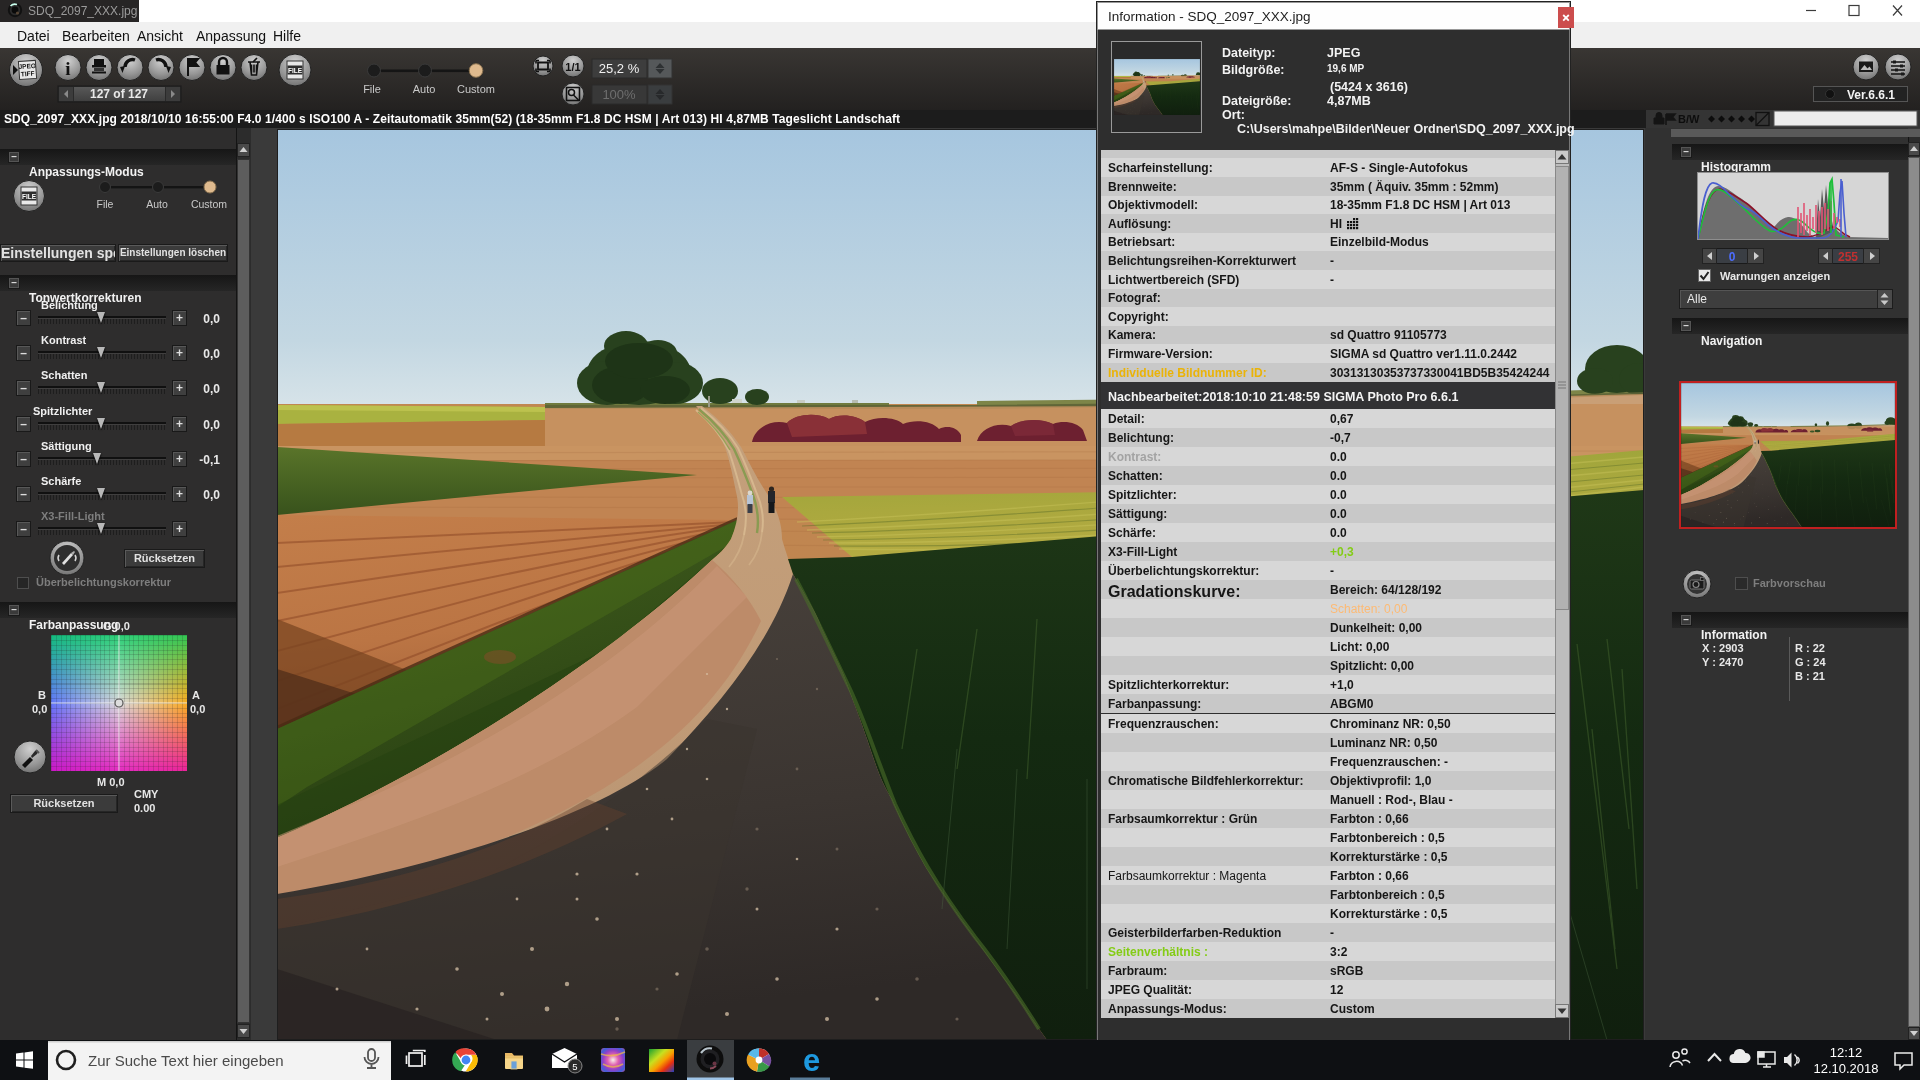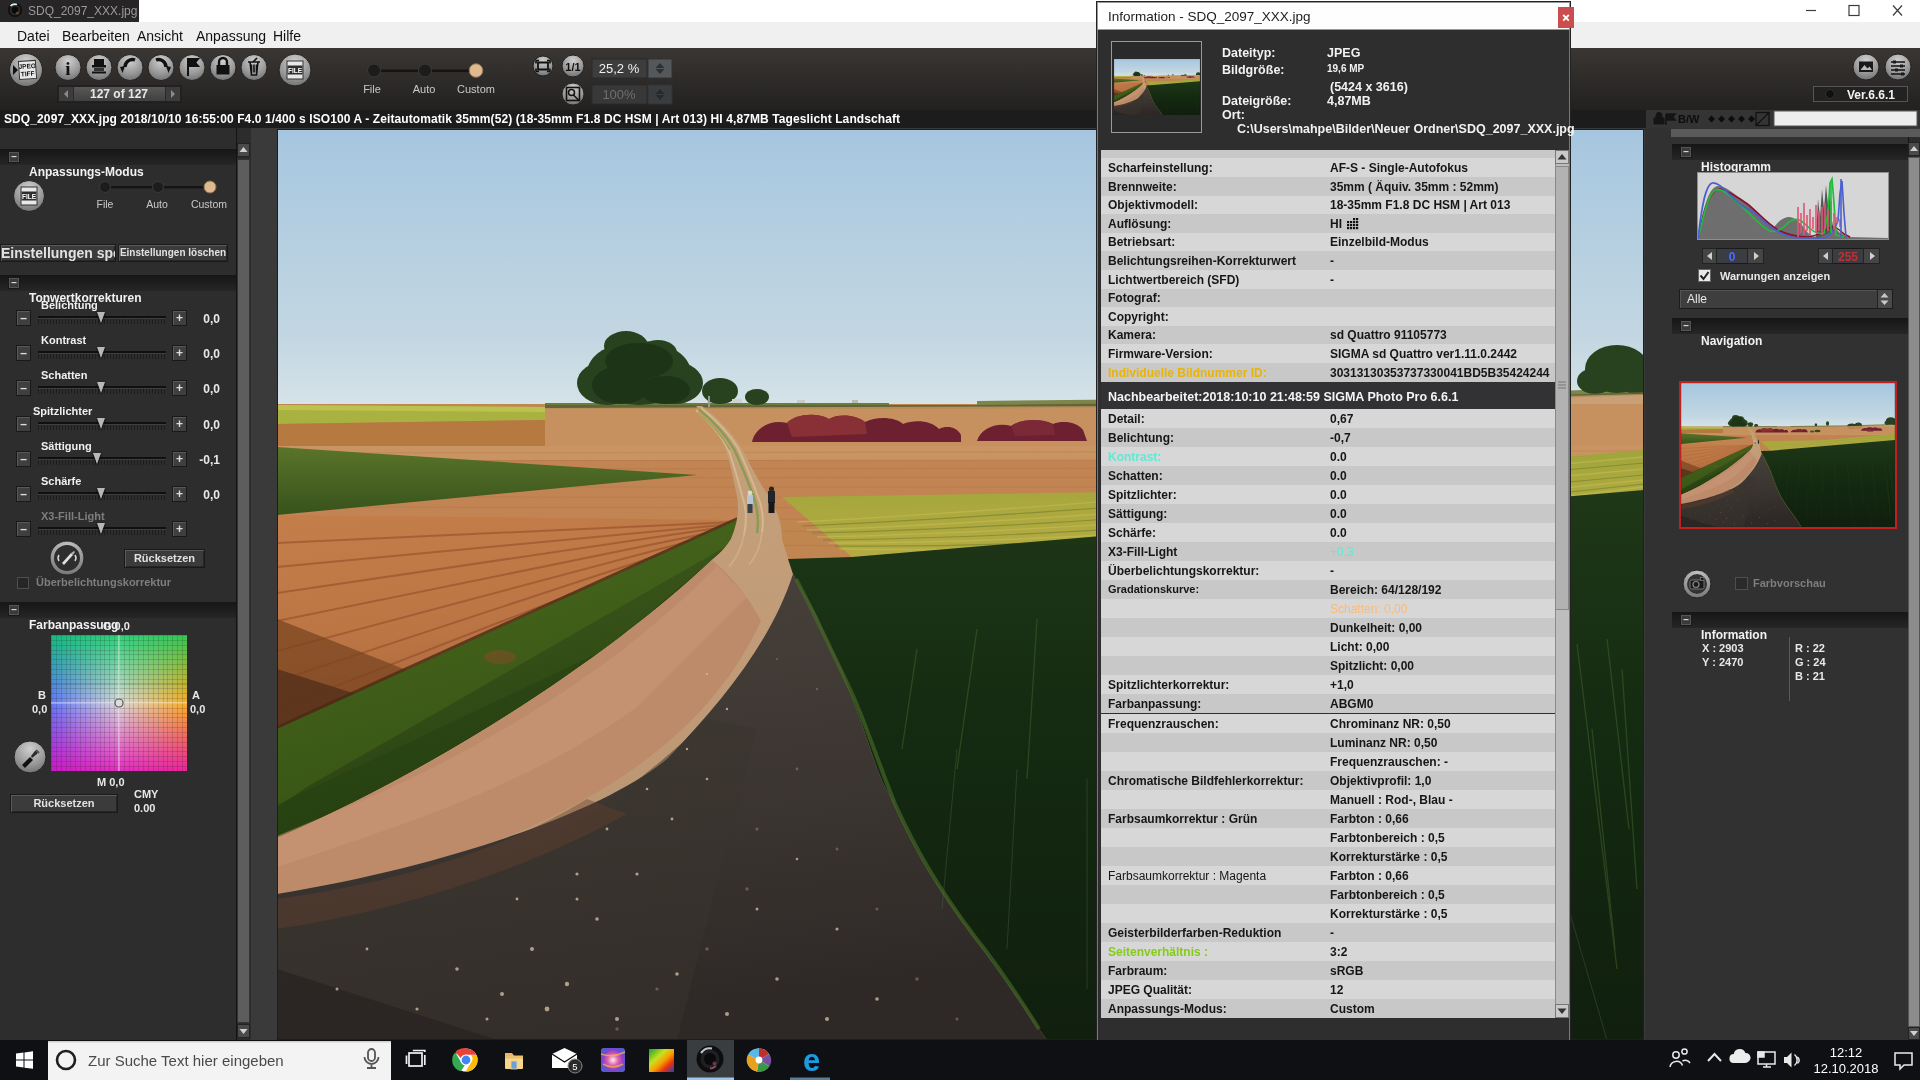--- a/index.html
+++ b/index.html
@@ -761,42 +761,42 @@
 <div style="position:absolute;left:1330px;top:365.5px;font-size:12px;font-weight:bold;color:#161616;white-space:nowrap">30313130353737330041BD5B35424244</div>
 <div style="position:absolute;left:1101px;top:382px;width:454px;height:27px;background:#323234"></div>
 <div style="position:absolute;left:1108px;top:390px;font-size:12.5px;font-weight:bold;color:#f4f4f4;white-space:nowrap">Nachbearbeitet:2018:10:10 21:48:59 SIGMA Photo Pro 6.6.1</div>
 <div style="position:absolute;left:1101px;top:409.0px;width:454px;height:19.03px;background:#d7d7d7"></div>
 <div style="position:absolute;left:1108px;top:412.0px;font-size:12px;font-weight:bold;color:#161616;white-space:nowrap">Detail:</div>
 <div style="position:absolute;left:1330px;top:412.0px;font-size:12px;font-weight:bold;color:#161616;white-space:nowrap">0,67</div>
 <div style="position:absolute;left:1101px;top:428.0px;width:454px;height:19.03px;background:#c8c8c8"></div>
 <div style="position:absolute;left:1108px;top:431.0px;font-size:12px;font-weight:bold;color:#161616;white-space:nowrap">Belichtung:</div>
 <div style="position:absolute;left:1330px;top:431.0px;font-size:12px;font-weight:bold;color:#161616;white-space:nowrap">-0,7</div>
 <div style="position:absolute;left:1101px;top:447.1px;width:454px;height:19.03px;background:#d7d7d7"></div>
-<div style="position:absolute;left:1108px;top:450.1px;font-size:12px;font-weight:bold;color:#5eead4;white-space:nowrap">Kontrast:</div>
+<div style="position:absolute;left:1108px;top:450.1px;font-size:12px;font-weight:bold;color:#a3a3a3;white-space:nowrap">Kontrast:</div>
 <div style="position:absolute;left:1330px;top:450.1px;font-size:12px;font-weight:bold;color:#161616;white-space:nowrap">0.0</div>
 <div style="position:absolute;left:1101px;top:466.1px;width:454px;height:19.03px;background:#c8c8c8"></div>
 <div style="position:absolute;left:1108px;top:469.1px;font-size:12px;font-weight:bold;color:#161616;white-space:nowrap">Schatten:</div>
 <div style="position:absolute;left:1330px;top:469.1px;font-size:12px;font-weight:bold;color:#161616;white-space:nowrap">0.0</div>
 <div style="position:absolute;left:1101px;top:485.1px;width:454px;height:19.03px;background:#d7d7d7"></div>
 <div style="position:absolute;left:1108px;top:488.1px;font-size:12px;font-weight:bold;color:#161616;white-space:nowrap">Spitzlichter:</div>
 <div style="position:absolute;left:1330px;top:488.1px;font-size:12px;font-weight:bold;color:#161616;white-space:nowrap">0.0</div>
 <div style="position:absolute;left:1101px;top:504.1px;width:454px;height:19.03px;background:#c8c8c8"></div>
 <div style="position:absolute;left:1108px;top:507.1px;font-size:12px;font-weight:bold;color:#161616;white-space:nowrap">Sättigung:</div>
 <div style="position:absolute;left:1330px;top:507.1px;font-size:12px;font-weight:bold;color:#161616;white-space:nowrap">0.0</div>
 <div style="position:absolute;left:1101px;top:523.2px;width:454px;height:19.03px;background:#d7d7d7"></div>
 <div style="position:absolute;left:1108px;top:526.2px;font-size:12px;font-weight:bold;color:#161616;white-space:nowrap">Schärfe:</div>
 <div style="position:absolute;left:1330px;top:526.2px;font-size:12px;font-weight:bold;color:#161616;white-space:nowrap">0.0</div>
 <div style="position:absolute;left:1101px;top:542.2px;width:454px;height:19.03px;background:#c8c8c8"></div>
 <div style="position:absolute;left:1108px;top:545.2px;font-size:12px;font-weight:bold;color:#161616;white-space:nowrap">X3-Fill-Light</div>
-<div style="position:absolute;left:1330px;top:545.2px;font-size:12px;font-weight:normal;color:#5eead4;white-space:nowrap">+0,3</div>
+<div style="position:absolute;left:1330px;top:545.2px;font-size:12px;font-weight:bold;color:#84cc16;white-space:nowrap">+0,3</div>
 <div style="position:absolute;left:1101px;top:561.2px;width:454px;height:19.03px;background:#d7d7d7"></div>
 <div style="position:absolute;left:1108px;top:564.2px;font-size:12px;font-weight:bold;color:#161616;white-space:nowrap">Überbelichtungskorrektur:</div>
 <div style="position:absolute;left:1330px;top:564.2px;font-size:12px;font-weight:bold;color:#161616;white-space:nowrap">-</div>
 <div style="position:absolute;left:1101px;top:580.3px;width:454px;height:19.03px;background:#c8c8c8"></div>
-<div style="position:absolute;left:1108px;top:583.3px;font-size:11px;font-weight:bold;color:#161616;white-space:nowrap">Gradationskurve:</div>
+<div style="position:absolute;left:1108px;top:583.3px;font-size:16px;font-weight:bold;color:#161616;white-space:nowrap">Gradationskurve:</div>
 <div style="position:absolute;left:1330px;top:583.3px;font-size:12px;font-weight:bold;color:#161616;white-space:nowrap">Bereich: 64/128/192</div>
 <div style="position:absolute;left:1101px;top:599.3px;width:454px;height:19.03px;background:#d7d7d7"></div>
 <div style="position:absolute;left:1330px;top:602.3px;font-size:12px;font-weight:normal;color:#fdba74;white-space:nowrap">Schatten:  0,00</div>
 <div style="position:absolute;left:1101px;top:618.3px;width:454px;height:19.03px;background:#c8c8c8"></div>
 <div style="position:absolute;left:1330px;top:621.3px;font-size:12px;font-weight:bold;color:#161616;white-space:nowrap">Dunkelheit:  0,00</div>
 <div style="position:absolute;left:1101px;top:637.4px;width:454px;height:19.03px;background:#d7d7d7"></div>
 <div style="position:absolute;left:1330px;top:640.4px;font-size:12px;font-weight:bold;color:#161616;white-space:nowrap">Licht:  0,00</div>
 <div style="position:absolute;left:1101px;top:656.4px;width:454px;height:19.03px;background:#c8c8c8"></div>
 <div style="position:absolute;left:1330px;top:659.4px;font-size:12px;font-weight:bold;color:#161616;white-space:nowrap">Spitzlicht:  0,00</div>
 <div style="position:absolute;left:1101px;top:675.4px;width:454px;height:19.03px;background:#d7d7d7"></div>

